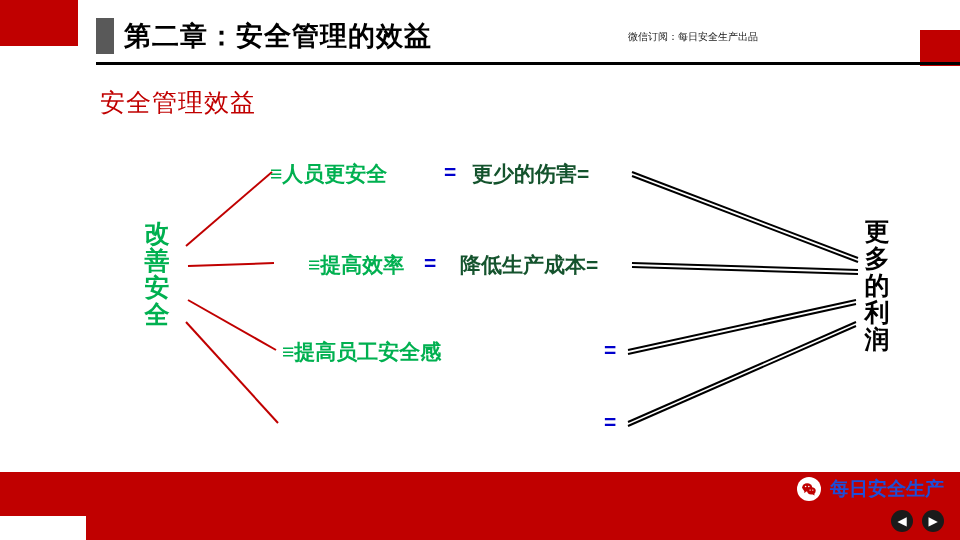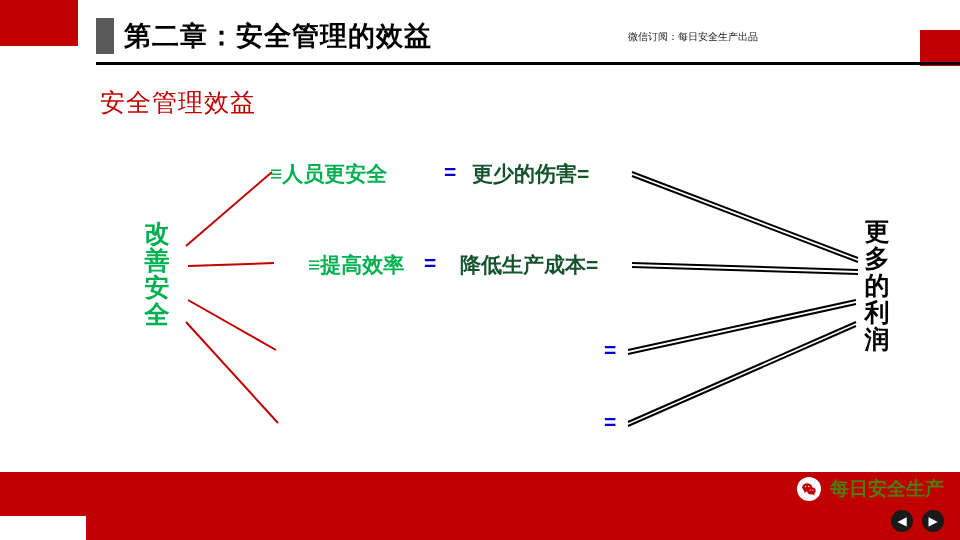--- a/index.html
+++ b/index.html
@@ -135,21 +135,21 @@
     left: 0; bottom: 0;
     width: 86px; height: 24px;
     background: #ffffff;
   }
   .ftr-wechat {
     position: absolute;
     right: 16px; bottom: 38px;
     display: flex;
     align-items: center;
     gap: 9px;
-    color: #4d7c0f;
+    color: #1d4ed8;
     font-size: 19px;
     font-weight: bold;
     white-space: nowrap;
   }
   .wechat-badge {
     width: 24px; height: 24px;
     border-radius: 50%;
     background: #ffffff;
     display: flex;
     align-items: center;
@@ -229,20 +229,23 @@
   </div>
 
   <div class="green-item" style="left:264px; top:251px;margin-left:44px;">
     <span>≡</span><span>提高效率</span>
   </div>
   <div class="eq" style="left:424px; top:251px;">=</div>
   <div class="blue-item" style="left:452px; top:251px;padding-left:8px;">
     <span>降低生产成本</span><span>=</span>
   </div>
 
+  <div class="green-item" style="left:282px; top:338px;">
+    <span>≡</span><span>提高员工安全感</span>
+  </div>
   <div class="eq" style="left:604px; top:338px;">=</div>
 
   <div class="eq" style="left:604px; top:410px;">=</div>
 
   <div class="ftr-band"></div>
   <div class="ftr-white-notch"></div>
   <div class="ftr-wechat">
     <span class="wechat-badge">
       <svg width="16" height="16" viewBox="0 0 16 16" xmlns="http://www.w3.org/2000/svg">
         <ellipse cx="6.2" cy="6.3" rx="5" ry="4.1" fill="#c00000"></ellipse>

